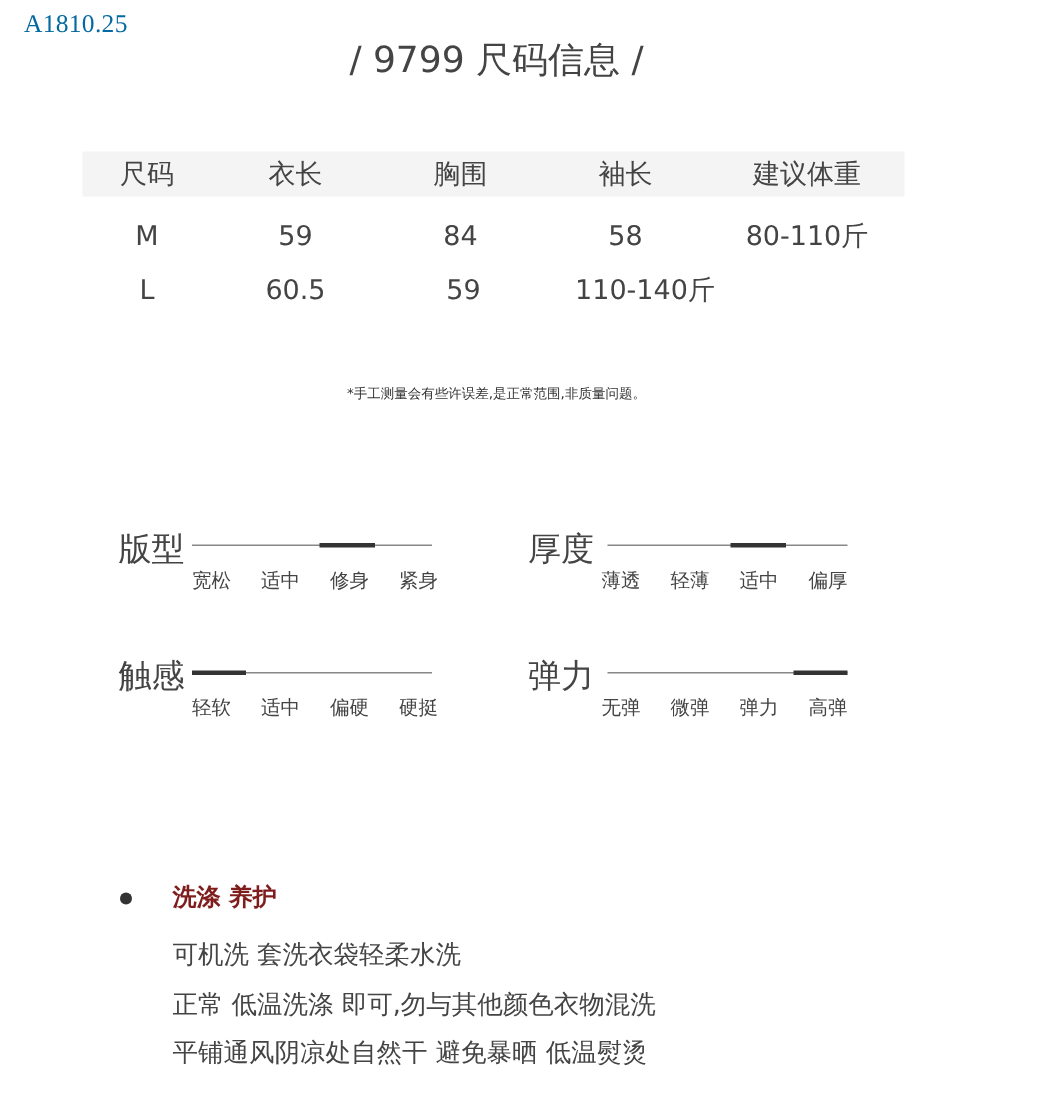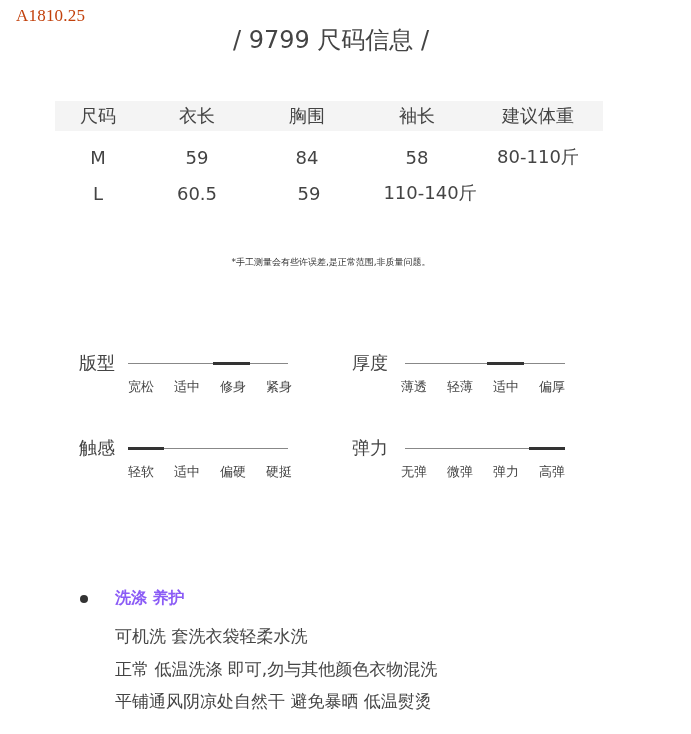--- a/index.html
+++ b/index.html
@@ -1,39 +1,39 @@
 <!DOCTYPE html>
 <html><head>
 <meta charset="utf-8">
 <style>
   html, body { margin: 0; padding: 0; background: #ffffff; }
   body { width: 691px; height: 734px; position: relative; overflow: hidden;
          font-family: "DejaVu Sans", "Liberation Sans", sans-serif; color: #555; }
   .code { position: absolute; left: 16px; top: 6px; font-family: "Liberation Serif", "DejaVu Serif", serif;
-          font-size: 17px; color: #c2410c; letter-spacing: 0.2px; }
+          font-size: 17px; color: #0369a1; letter-spacing: 0.2px; }
   .title { position: absolute; left: 0; top: 24px; width: 662px; text-align: center;
            font-size: 24px; color: #444; }
   .tbl { position: absolute; left: 55px; top: 101px; width: 548px; }
   .tbl-row { display: flex; height: 36px; align-items: center; }
   .tbl-head { background: #f4f4f4; height: 30px; margin-bottom: 8px; }
   .tbl-cell { text-align: center; font-size: 18px; color: #444; }
   .c0 { width: 86px; } .c1 { width: 112px; } .c2 { width: 108px; } .c3 { width: 112px; } .c4 { width: 130px; }
   .tbl-head .tbl-cell { font-size: 18px; color: #444; }
   .note { position: absolute; left: 0; width: 662px; top: 256px; text-align: center; font-size: 9px; color: #333; }
 
   .scale { position: absolute; }
-  .scale-label { position: absolute; left: 0; top: 0; font-size: 18px; color: #444; }
+  .scale-label { position: absolute; left: 0; top: 0; font-size: 22px; color: #444; }
   .scale-track { position: absolute; top: 12px; height: 1px; background: #888; }
   .scale-mark { position: absolute; top: -1px; height: 3px; background: #333; }
   .scale-opts { position: absolute; top: 27px; display: flex; }
   .scale-opt { width: 46px; font-size: 13px; color: #444; }
 
   .care { position: absolute; left: 80px; top: 588px; }
   .bullet { position: absolute; left: 0; top: 7px; width: 8px; height: 8px; border-radius: 50%; background: #333; }
-  .care-title { position: absolute; left: 35px; top: 0; font-size: 16px; font-weight: bold; color: #8b5cf6; white-space: nowrap; }
+  .care-title { position: absolute; left: 35px; top: 0; font-size: 16px; font-weight: bold; color: #7f1d1d; white-space: nowrap; }
   .care-line { position: absolute; left: 35px; font-size: 17px; color: #444; white-space: nowrap; }
 </style>
 </head>
 <body>
 
 <div class="code">A1810.25</div>
 <div class="title">/ 9799 尺码信息 /</div>
 
 <div class="tbl">
   <div class="tbl-row tbl-head">

